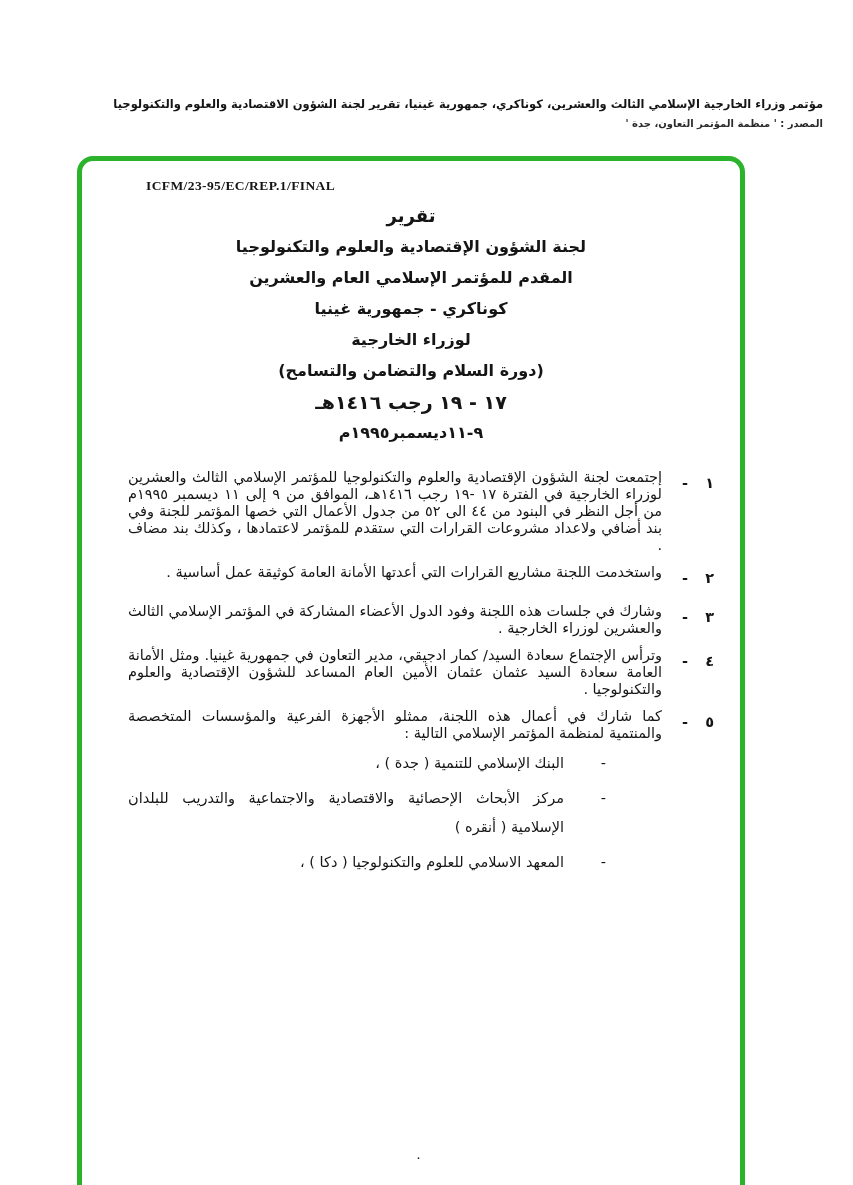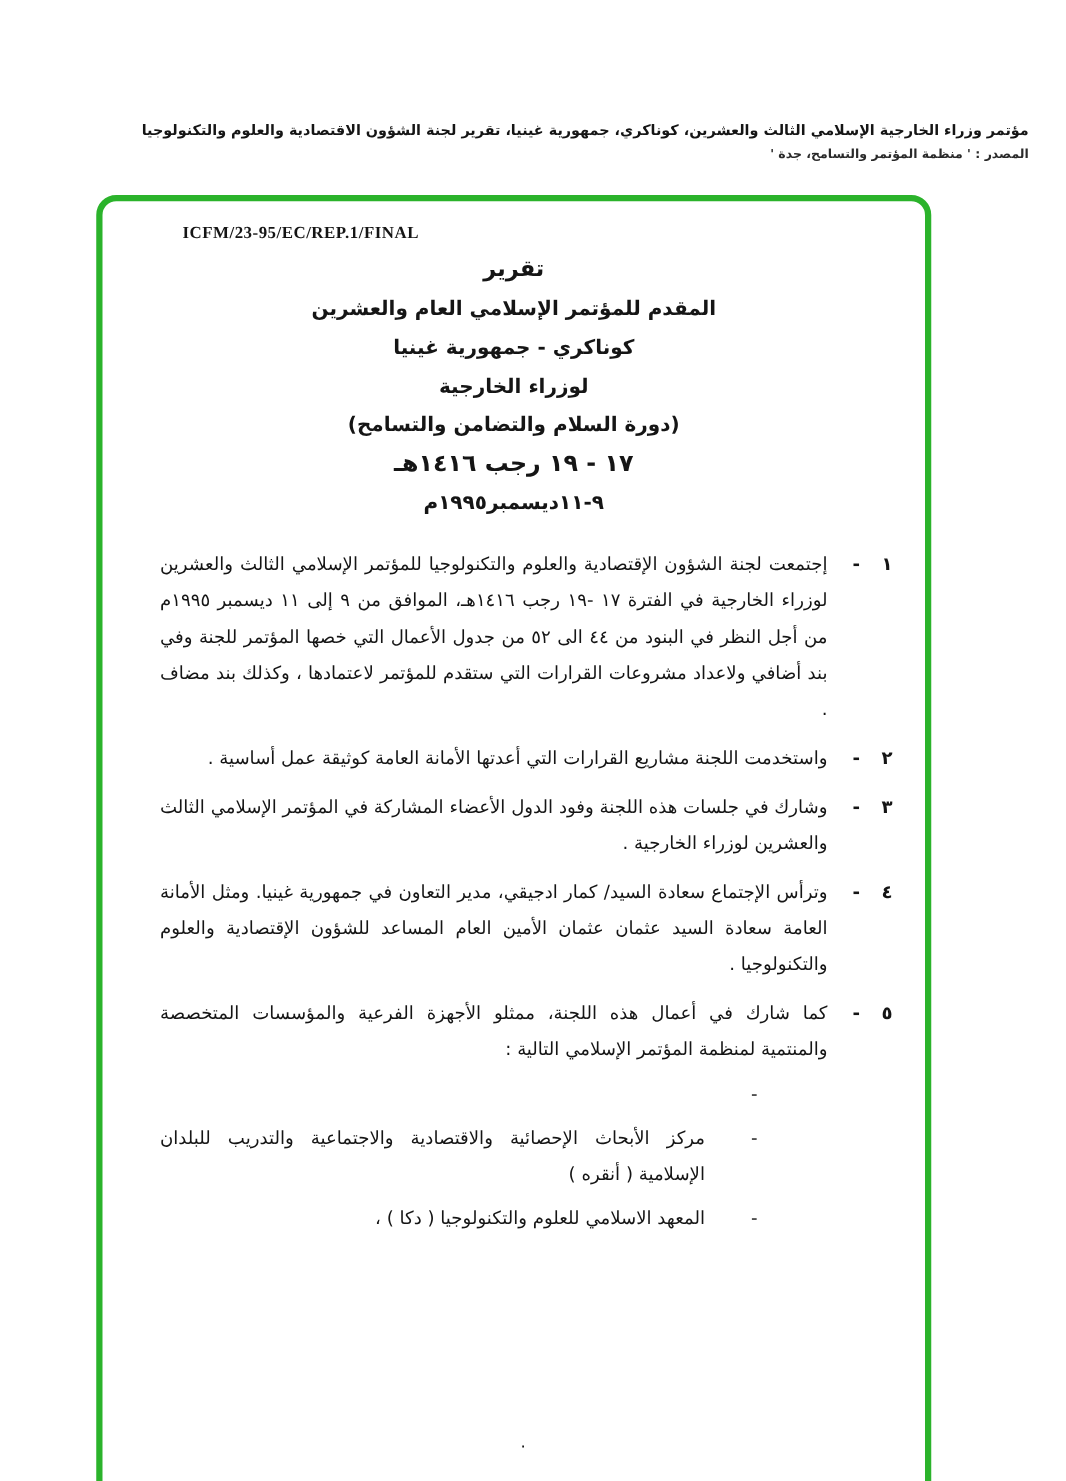--- a/index.html
+++ b/index.html
@@ -82,21 +82,21 @@
     flex: 0 0 52px;
     font-weight: bold;
     white-space: nowrap;
     word-spacing: 12px;
     line-height: 29px;
   }
   .para-body { flex: 1; min-width: 0; }
   .para-text {
     display: block;
     text-align: justify;
-    line-height: 29px;
+    line-height: 17px;
   }
   .sub-list { margin-top: 7px; }
   .sub-item {
     display: flex;
     padding-right: 56px;
     margin-bottom: 6px;
     line-height: 29px;
   }
   .sub-dash { flex: 0 0 42px; }
   .sub-text { flex: 1; text-align: justify; }
@@ -108,29 +108,30 @@
     text-align: center;
     font-size: 13px;
     color: #111;
   }
 </style>
 </head>
 <body>
 
 <div class="top-header">
   <div class="line1">مؤتمر وزراء الخارجية الإسلامي الثالث والعشرين، كوناكري، جمهورية غينيا، تقرير لجنة الشؤون الاقتصادية والعلوم والتكنولوجيا</div>
-  <div class="line2">المصدر :  ' منظمة المؤتمر والتسامح، جدة '</div>
+  <div class="line2">المصدر :  ' منظمة المؤتمر التعاون، جدة '</div>
 </div>
 
 <div class="frame">
 
   <div class="doc-code">ICFM/23-95/EC/REP.1/FINAL</div>
 
   <div class="title-block">
     <div class="title-line t-main">تقرير</div>
+    <div class="title-line">لجنة الشؤون الإقتصادية والعلوم والتكنولوجيا</div>
     <div class="title-line">المقدم للمؤتمر الإسلامي العام والعشرين</div>
     <div class="title-line">كوناكري - جمهورية غينيا</div>
     <div class="title-line">لوزراء الخارجية</div>
     <div class="title-line">(دورة السلام والتضامن والتسامح)</div>
     <div class="title-line t-date-h">١٧ - ١٩ رجب ١٤١٦هـ</div>
     <div class="title-line t-date-g">٩-١١ديسمبر١٩٩٥م</div>
   </div>
 
   <div class="body-block">
 
@@ -162,20 +163,21 @@
       </span>
     </div>
 
     <div class="para">
       <span class="para-marker">٥ -</span>
       <span class="para-body">
         <span class="para-text">كما شارك في أعمال هذه اللجنة، ممثلو الأجهزة الفرعية والمؤسسات المتخصصة والمنتمية لمنظمة المؤتمر الإسلامي التالية :</span>
         <span class="sub-list" style="display:block">
           <span class="sub-item">
             <span class="sub-dash">-</span>
+            <span class="sub-text">البنك الإسلامي للتنمية ( جدة ) ،</span>
           </span>
           <span class="sub-item">
             <span class="sub-dash">-</span>
             <span class="sub-text">مركز الأبحاث الإحصائية والاقتصادية والاجتماعية والتدريب للبلدان الإسلامية ( أنقره )</span>
           </span>
           <span class="sub-item">
             <span class="sub-dash">-</span>
             <span class="sub-text">المعهد الاسلامي للعلوم والتكنولوجيا ( دكا ) ،</span>
           </span>
         </span>

